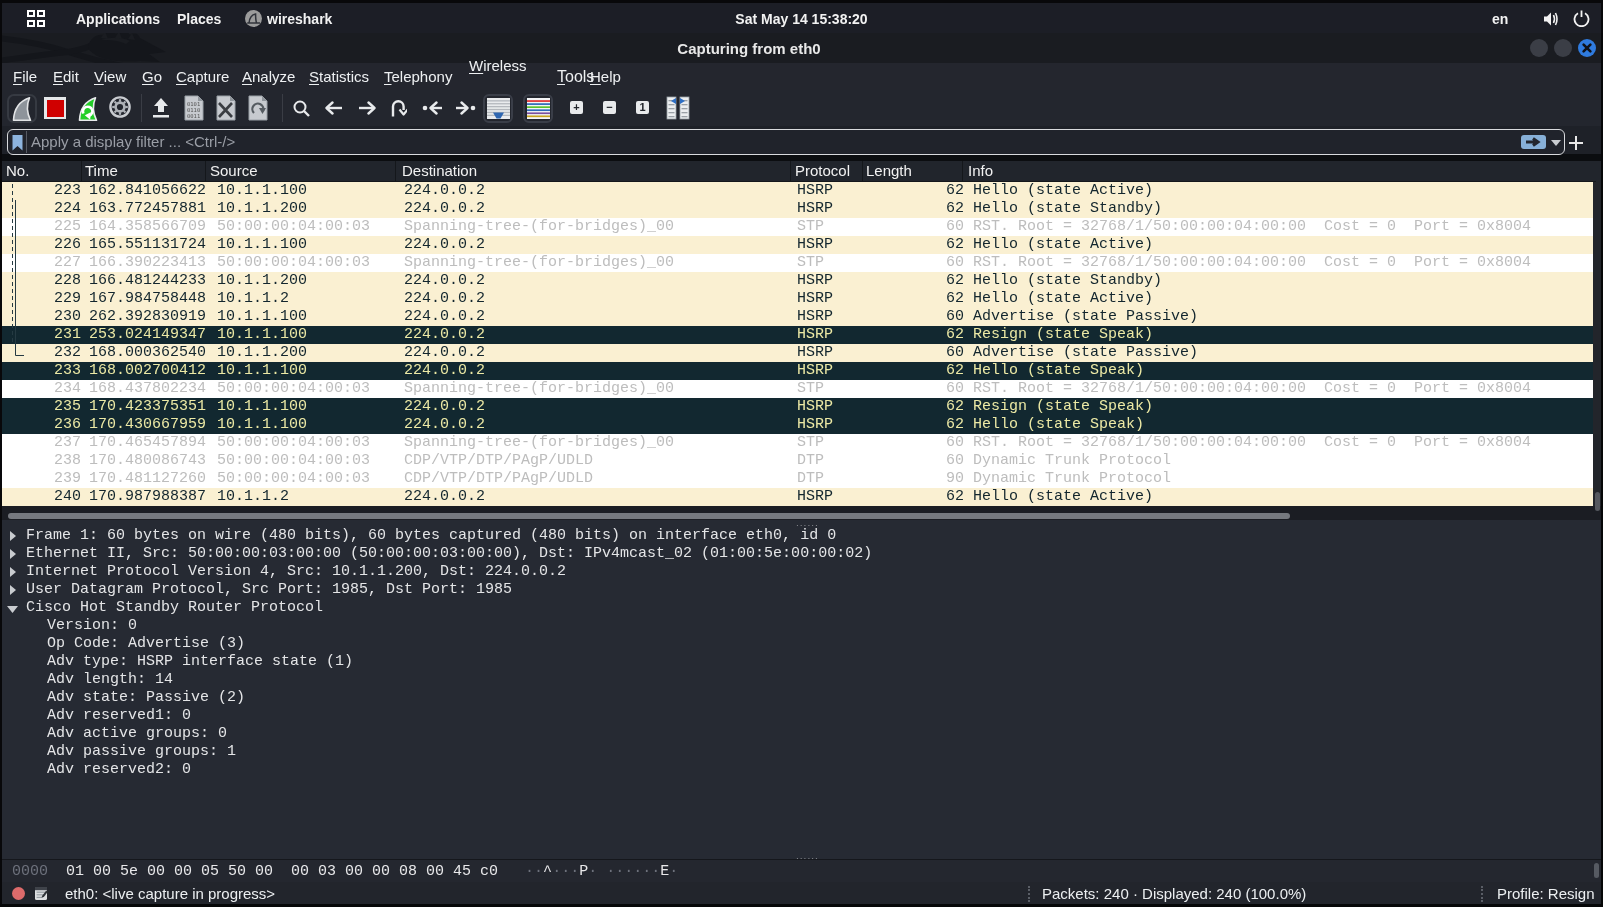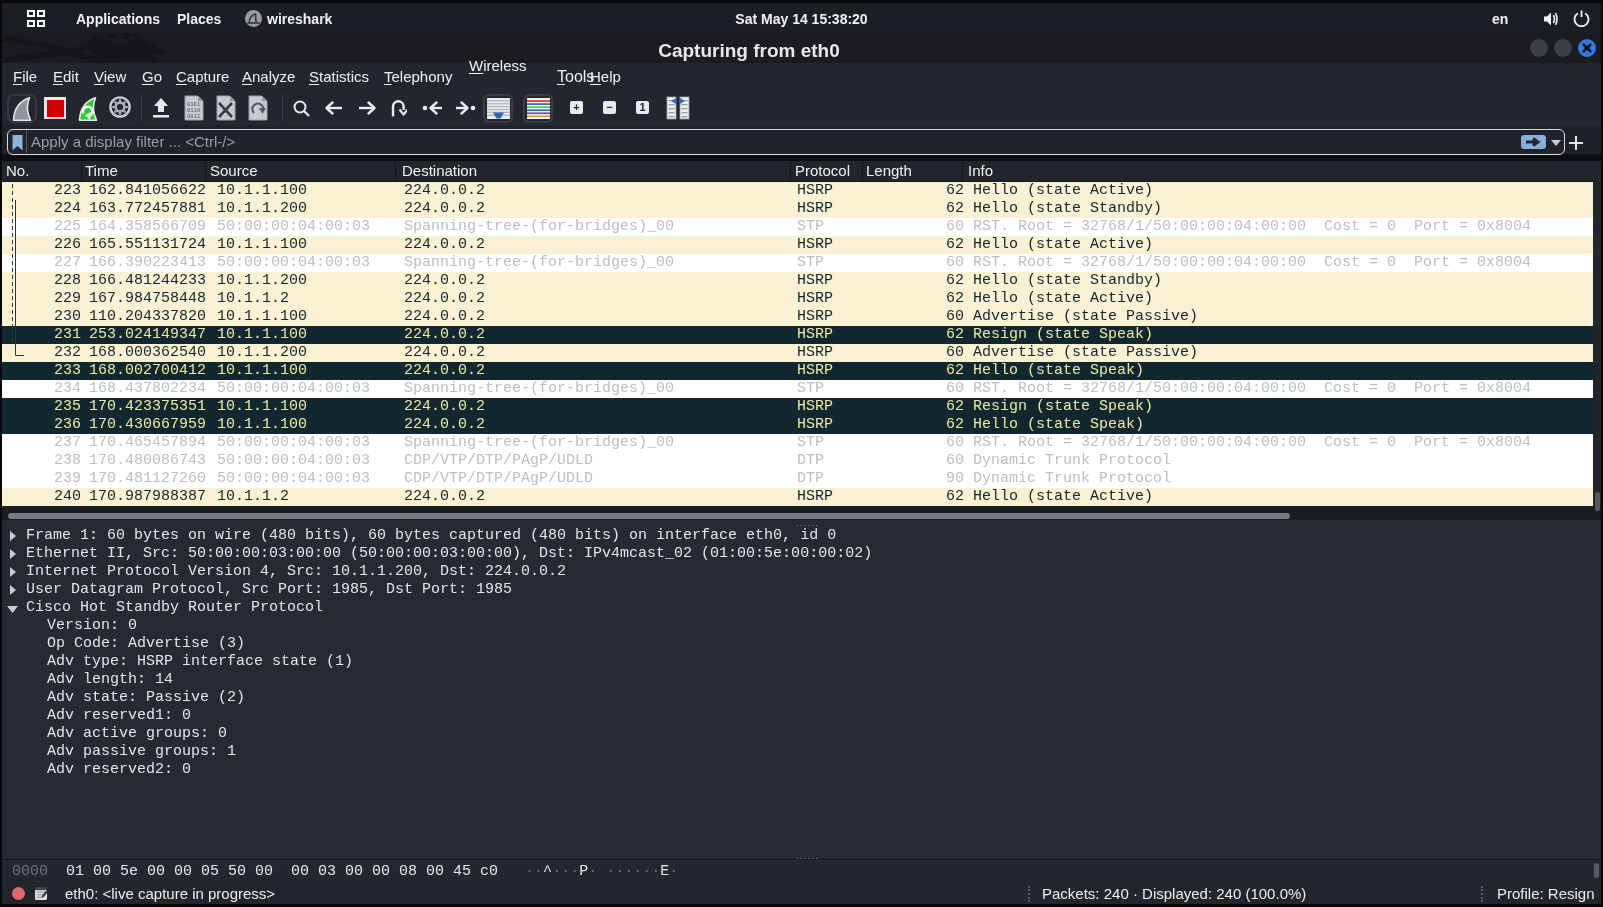--- a/index.html
+++ b/index.html
@@ -50,21 +50,21 @@
     <svg width="220" height="30" viewBox="0 0 220 30" style="position:absolute;left:0;top:0;">
       <path d="M-4 5 C25 8 45 12 66 19 C82 24 96 28 120 33" stroke="#14161b" stroke-width="6" fill="none"></path>
       <path d="M-4 28 C25 24 45 21 66 19 C78 17 88 14 94 10" stroke="#14161b" stroke-width="6" fill="none"></path>
       <path d="M86 14 C88 5 95 1 101 2 C103 -2 111 -3 114 1 C117 -3 125 -3 128 2 C132 -1 137 1 138 5 L151 12 L164 19 L147 21 L158 29 L138 28 C120 30 100 27 92 21 C88 18 86 16 86 14 Z" fill="#14161b"></path>
       <path d="M99 7 C108 4 120 4 128 8 L124 11 C116 7 106 7 99 7 Z" fill="#1a1c21"></path>
       <polygon points="103,-2 106,6 99,5" fill="#1a1c21"></polygon>
       <polygon points="117,-2 120,6 113,5" fill="#1a1c21"></polygon>
       <polygon points="130,0 133,7 126,6" fill="#1a1c21"></polygon>
     </svg>
   </div>
-<div class="abs" style="left:0;top:40px;width:1498px;text-align:center;font-size:19px;font-weight:700;color:#e8e8e8;">Capturing from eth0</div>
+<div class="abs" style="left:0;top:40px;width:1498px;text-align:center;font-size:15px;font-weight:700;color:#e8e8e8;">Capturing from eth0</div>
 <div class="abs" style="left:1530px;top:39px;width:18px;height:18px;border-radius:50%;background:#3b3e46;"></div>
 <div class="abs" style="left:1554px;top:39px;width:18px;height:18px;border-radius:50%;background:#3b3e46;"></div>
 <div class="abs" style="left:1578px;top:39px;width:18px;height:18px;border-radius:50%;background:#2f7bdf;"></div>
 <svg class="abs" style="left:1578px;top:39px;" width="18" height="18" viewBox="0 0 18 18">
     <path d="M5.6 5.6 L12.4 12.4 M12.4 5.6 L5.6 12.4" stroke="#10131a" stroke-width="2.6" stroke-linecap="round"></path>
   </svg>
 <div class="abs" style="left:2px;top:63px;width:1599px;height:27px;background:#24262e;"></div>
 <div class="abs" style="left:13px;top:68px;font-size:15px;color:#eef0f2;"><span style="text-decoration:underline;text-underline-offset:2px;">F</span>ile</div>
 <div class="abs" style="left:53px;top:68px;font-size:15px;color:#eef0f2;"><span style="text-decoration:underline;text-underline-offset:2px;">E</span>dit</div>
 <div class="abs" style="left:94px;top:68px;font-size:15px;color:#eef0f2;"><span style="text-decoration:underline;text-underline-offset:2px;">V</span>iew</div>
@@ -227,21 +227,21 @@
 <div class="abs" style="left:790px;top:161px;width:1px;height:20px;background:#14171b;"></div>
 <div class="abs" style="left:862px;top:161px;width:1px;height:20px;background:#14171b;"></div>
 <div class="abs" style="left:962px;top:161px;width:1px;height:20px;background:#14171b;"></div>
 <div class="row mono r-h" style="top:182px;"><span class="c-no">223</span><span class="c-time">162.841056622</span><span class="c-src">10.1.1.100</span><span class="c-dst">224.0.0.2</span><span class="c-pro">HSRP</span><span class="c-len">62</span><span class="c-info">Hello (state Active)</span></div>
 <div class="row mono r-h" style="top:200px;"><span class="c-no">224</span><span class="c-time">163.772457881</span><span class="c-src">10.1.1.200</span><span class="c-dst">224.0.0.2</span><span class="c-pro">HSRP</span><span class="c-len">62</span><span class="c-info">Hello (state Standby)</span></div>
 <div class="row mono r-s" style="top:218px;"><span class="c-no">225</span><span class="c-time">164.358566709</span><span class="c-src">50:00:00:04:00:03</span><span class="c-dst">Spanning-tree-(for-bridges)_00</span><span class="c-pro">STP</span><span class="c-len">60</span><span class="c-info">RST. Root = 32768/1/50:00:00:04:00:00  Cost = 0  Port = 0x8004</span></div>
 <div class="row mono r-h" style="top:236px;"><span class="c-no">226</span><span class="c-time">165.551131724</span><span class="c-src">10.1.1.100</span><span class="c-dst">224.0.0.2</span><span class="c-pro">HSRP</span><span class="c-len">62</span><span class="c-info">Hello (state Active)</span></div>
 <div class="row mono r-s" style="top:254px;"><span class="c-no">227</span><span class="c-time">166.390223413</span><span class="c-src">50:00:00:04:00:03</span><span class="c-dst">Spanning-tree-(for-bridges)_00</span><span class="c-pro">STP</span><span class="c-len">60</span><span class="c-info">RST. Root = 32768/1/50:00:00:04:00:00  Cost = 0  Port = 0x8004</span></div>
 <div class="row mono r-h" style="top:272px;"><span class="c-no">228</span><span class="c-time">166.481244233</span><span class="c-src">10.1.1.200</span><span class="c-dst">224.0.0.2</span><span class="c-pro">HSRP</span><span class="c-len">62</span><span class="c-info">Hello (state Standby)</span></div>
 <div class="row mono r-h" style="top:290px;"><span class="c-no">229</span><span class="c-time">167.984758448</span><span class="c-src">10.1.1.2</span><span class="c-dst">224.0.0.2</span><span class="c-pro">HSRP</span><span class="c-len">62</span><span class="c-info">Hello (state Active)</span></div>
-<div class="row mono r-h" style="top:308px;"><span class="c-no">230</span><span class="c-time">110.204337820</span><span class="c-src">10.1.1.100</span><span class="c-dst">224.0.0.2</span><span class="c-pro">HSRP</span><span class="c-len">60</span><span class="c-info">Advertise (state Passive)</span></div>
+<div class="row mono r-h" style="top:308px;"><span class="c-no">230</span><span class="c-time">262.392830919</span><span class="c-src">10.1.1.100</span><span class="c-dst">224.0.0.2</span><span class="c-pro">HSRP</span><span class="c-len">60</span><span class="c-info">Advertise (state Passive)</span></div>
 <div class="row mono r-d" style="top:326px;"><span class="c-no">231</span><span class="c-time">253.024149347</span><span class="c-src">10.1.1.100</span><span class="c-dst">224.0.0.2</span><span class="c-pro">HSRP</span><span class="c-len">62</span><span class="c-info">Resign (state Speak)</span></div>
 <div class="row mono r-h" style="top:344px;"><span class="c-no">232</span><span class="c-time">168.000362540</span><span class="c-src">10.1.1.200</span><span class="c-dst">224.0.0.2</span><span class="c-pro">HSRP</span><span class="c-len">60</span><span class="c-info">Advertise (state Passive)</span></div>
 <div class="row mono r-d" style="top:362px;"><span class="c-no">233</span><span class="c-time">168.002700412</span><span class="c-src">10.1.1.100</span><span class="c-dst">224.0.0.2</span><span class="c-pro">HSRP</span><span class="c-len">62</span><span class="c-info">Hello (state Speak)</span></div>
 <div class="row mono r-s" style="top:380px;"><span class="c-no">234</span><span class="c-time">168.437802234</span><span class="c-src">50:00:00:04:00:03</span><span class="c-dst">Spanning-tree-(for-bridges)_00</span><span class="c-pro">STP</span><span class="c-len">60</span><span class="c-info">RST. Root = 32768/1/50:00:00:04:00:00  Cost = 0  Port = 0x8004</span></div>
 <div class="row mono r-d" style="top:398px;"><span class="c-no">235</span><span class="c-time">170.423375351</span><span class="c-src">10.1.1.100</span><span class="c-dst">224.0.0.2</span><span class="c-pro">HSRP</span><span class="c-len">62</span><span class="c-info">Resign (state Speak)</span></div>
 <div class="row mono r-d" style="top:416px;"><span class="c-no">236</span><span class="c-time">170.430667959</span><span class="c-src">10.1.1.100</span><span class="c-dst">224.0.0.2</span><span class="c-pro">HSRP</span><span class="c-len">62</span><span class="c-info">Hello (state Speak)</span></div>
 <div class="row mono r-s" style="top:434px;"><span class="c-no">237</span><span class="c-time">170.465457894</span><span class="c-src">50:00:00:04:00:03</span><span class="c-dst">Spanning-tree-(for-bridges)_00</span><span class="c-pro">STP</span><span class="c-len">60</span><span class="c-info">RST. Root = 32768/1/50:00:00:04:00:00  Cost = 0  Port = 0x8004</span></div>
 <div class="row mono r-s" style="top:452px;"><span class="c-no">238</span><span class="c-time">170.480086743</span><span class="c-src">50:00:00:04:00:03</span><span class="c-dst">CDP/VTP/DTP/PAgP/UDLD</span><span class="c-pro">DTP</span><span class="c-len">60</span><span class="c-info">Dynamic Trunk Protocol</span></div>
 <div class="row mono r-s" style="top:470px;"><span class="c-no">239</span><span class="c-time">170.481127260</span><span class="c-src">50:00:00:04:00:03</span><span class="c-dst">CDP/VTP/DTP/PAgP/UDLD</span><span class="c-pro">DTP</span><span class="c-len">90</span><span class="c-info">Dynamic Trunk Protocol</span></div>
 <div class="row mono r-h" style="top:488px;"><span class="c-no">240</span><span class="c-time">170.987988387</span><span class="c-src">10.1.1.2</span><span class="c-dst">224.0.0.2</span><span class="c-pro">HSRP</span><span class="c-len">62</span><span class="c-info">Hello (state Active)</span></div>

